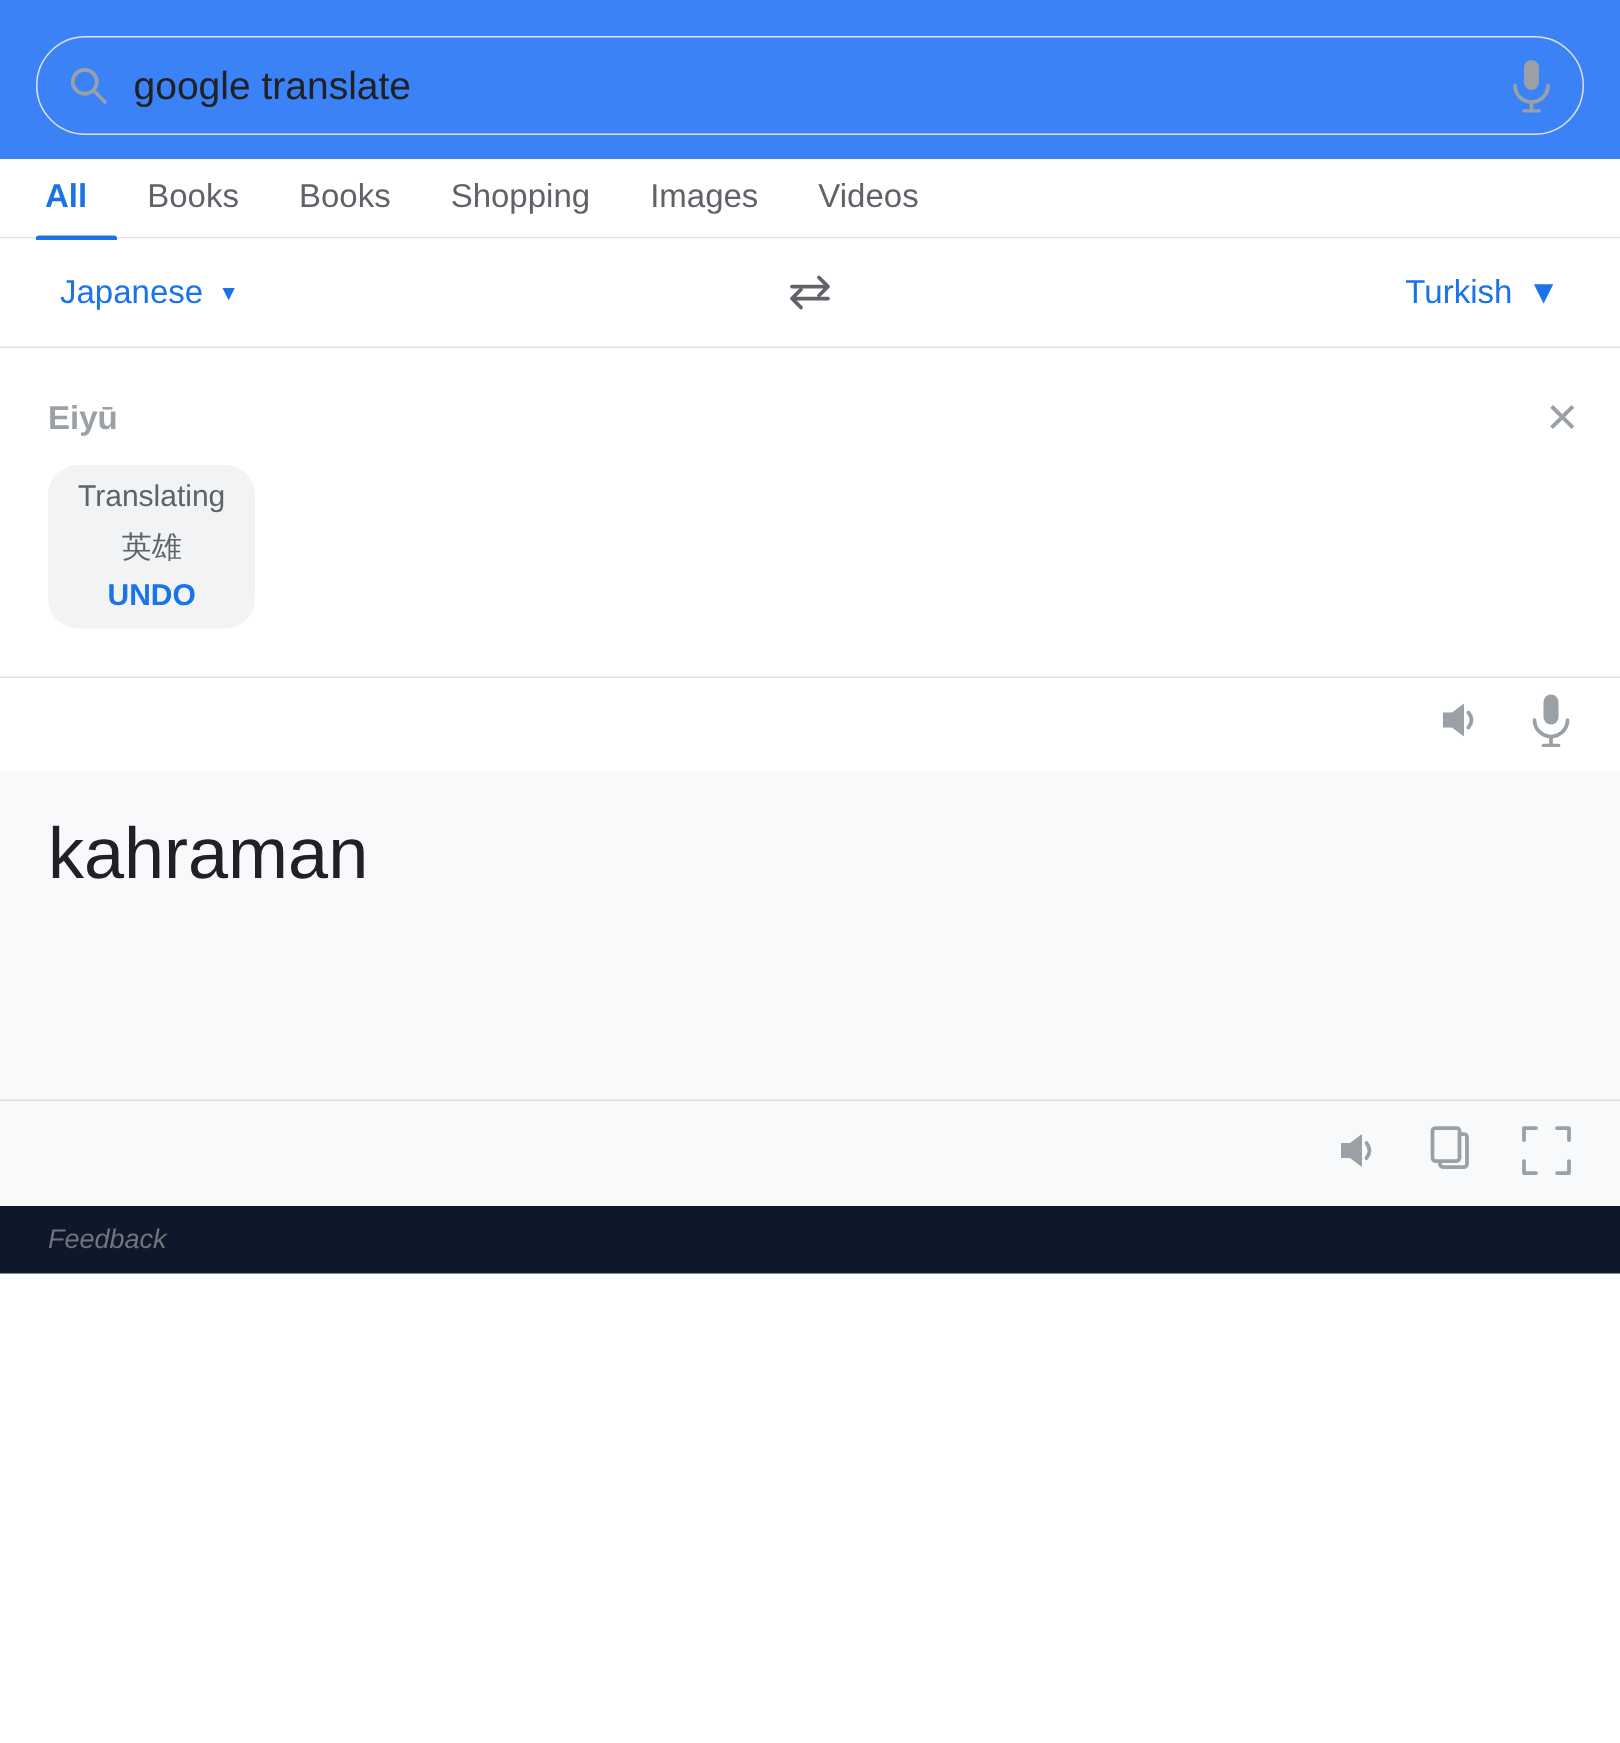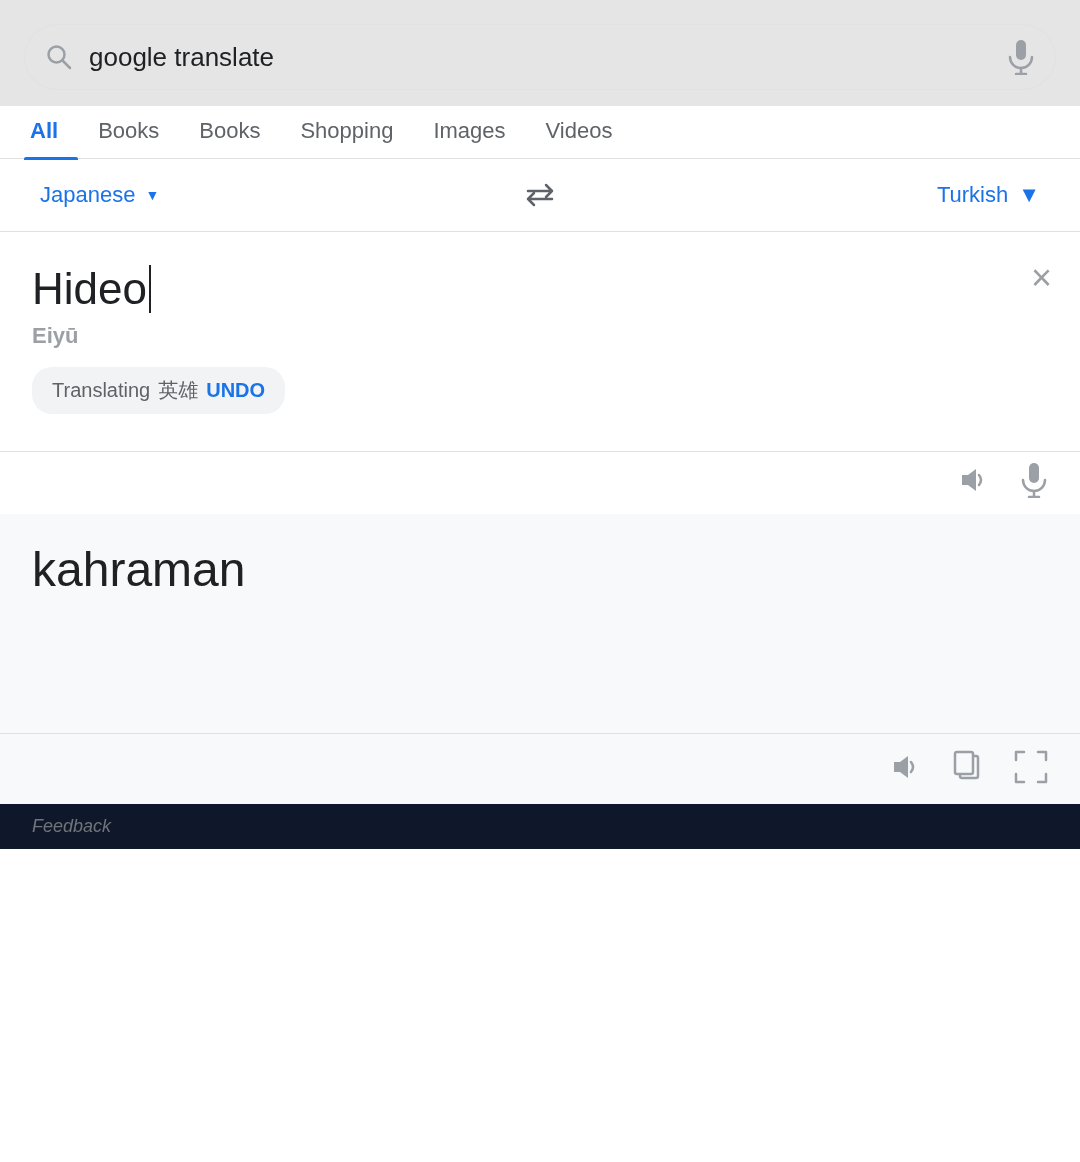--- a/index.html
+++ b/index.html
@@ -8,21 +8,21 @@
       font-family: Arial, sans-serif;
       background: #fff;
       width: 1080px;
       min-height: 1162px;
       overflow-x: hidden;
     }
 
     
     .search-bar-container {
       padding: 24px 24px 16px 24px;
-      background: #e5e5e5;
+      background: #3b82f6;
     }
 
     .search-bar {
       display: flex;
       align-items: center;
       border: 1.5px solid #dfe1e5;
       border-radius: 50px;
       padding: 14px 20px;
       gap: 16px;
     }
@@ -174,20 +174,21 @@
     .translating-pill {
       display: inline-flex;
       align-items: center;
       background: #f1f3f4;
       border-radius: 20px;
       padding: 10px 20px;
       margin-top: 18px;
       font-size: 20px;
       color: #5f6368;
       gap: 8px;
+      flex-direction: column;
     }
 
     .translating-pill .kanji {
       font-size: 20px;
       color: #5f6368;
     }
 
     .translating-pill .undo-btn {
       color: #1a73e8;
       font-weight: 600;
@@ -319,24 +320,20 @@
         <path d="M30 18 L6 18 M12 12 L6 18 L12 24" stroke="#5f6368" stroke-width="2.5" stroke-linecap="round" stroke-linejoin="round"></path>
       </svg>
     </div>
     <div class="lang-btn-right">
       <span>Turkish</span>
       <span class="chevron">▼</span>
     </div>
   </div>
 
   <div class="input-area">
-    <div class="source-text">
-      <span>Hideo</span>
-        <span class="cursor"></span>
-    </div>
     <div class="romanization">Eiyū</div>
     <div class="translating-pill">
       <span>Translating</span>
       <span class="kanji">英雄</span>
       <span class="undo-btn">UNDO</span>
     </div>
     <div class="clear-btn">×</div>
   </div>
 
   <div class="input-icons-row">

